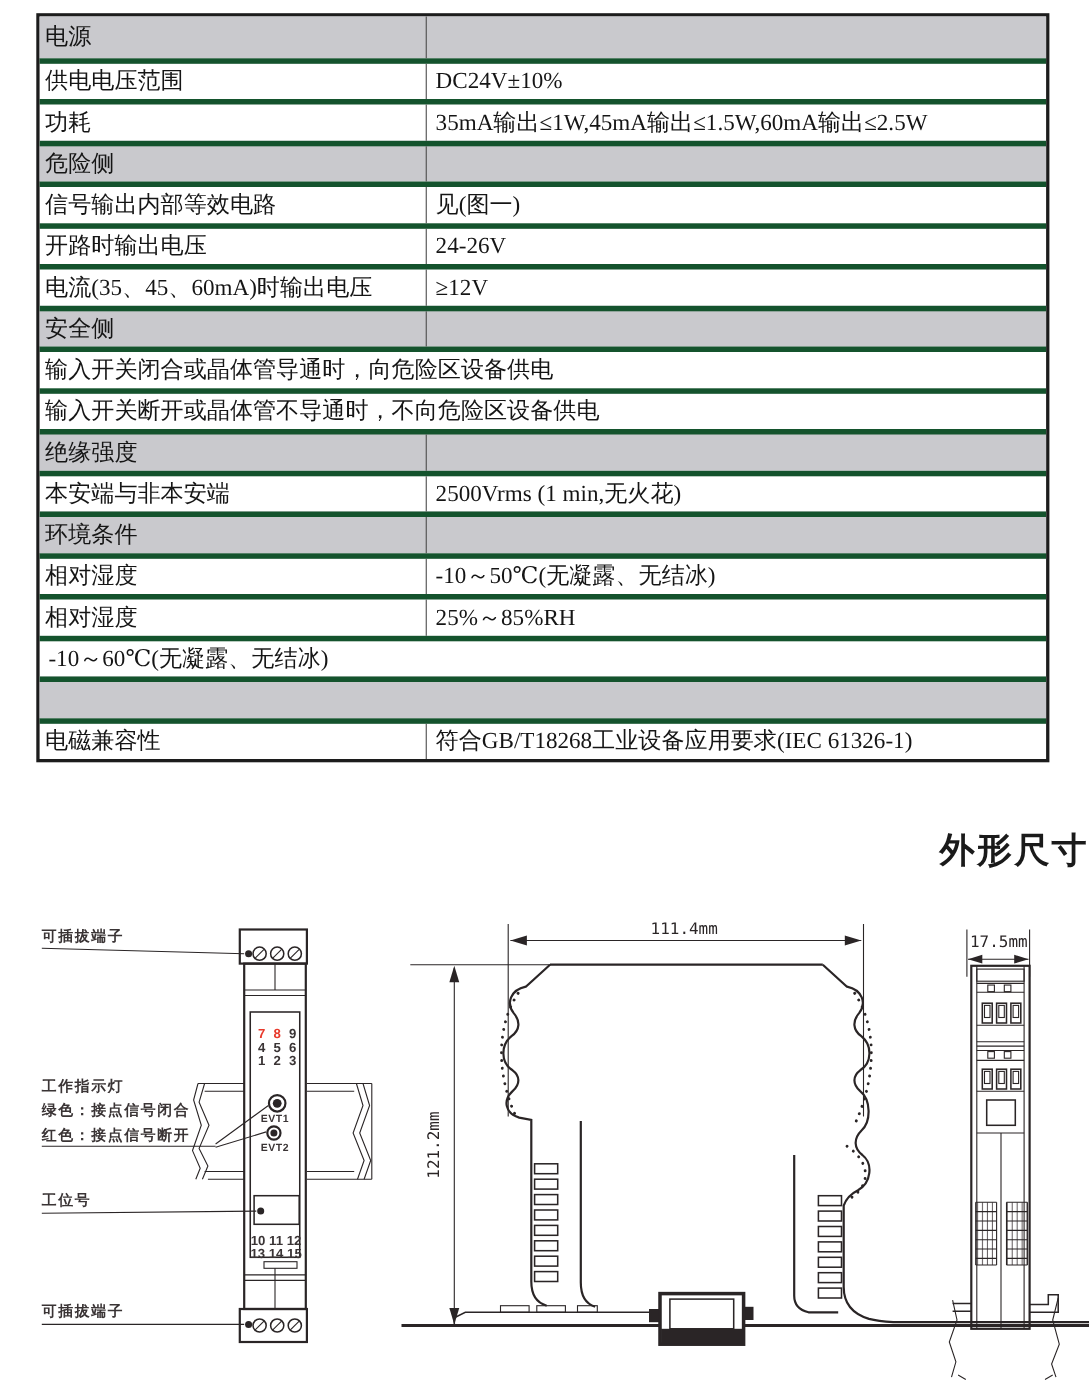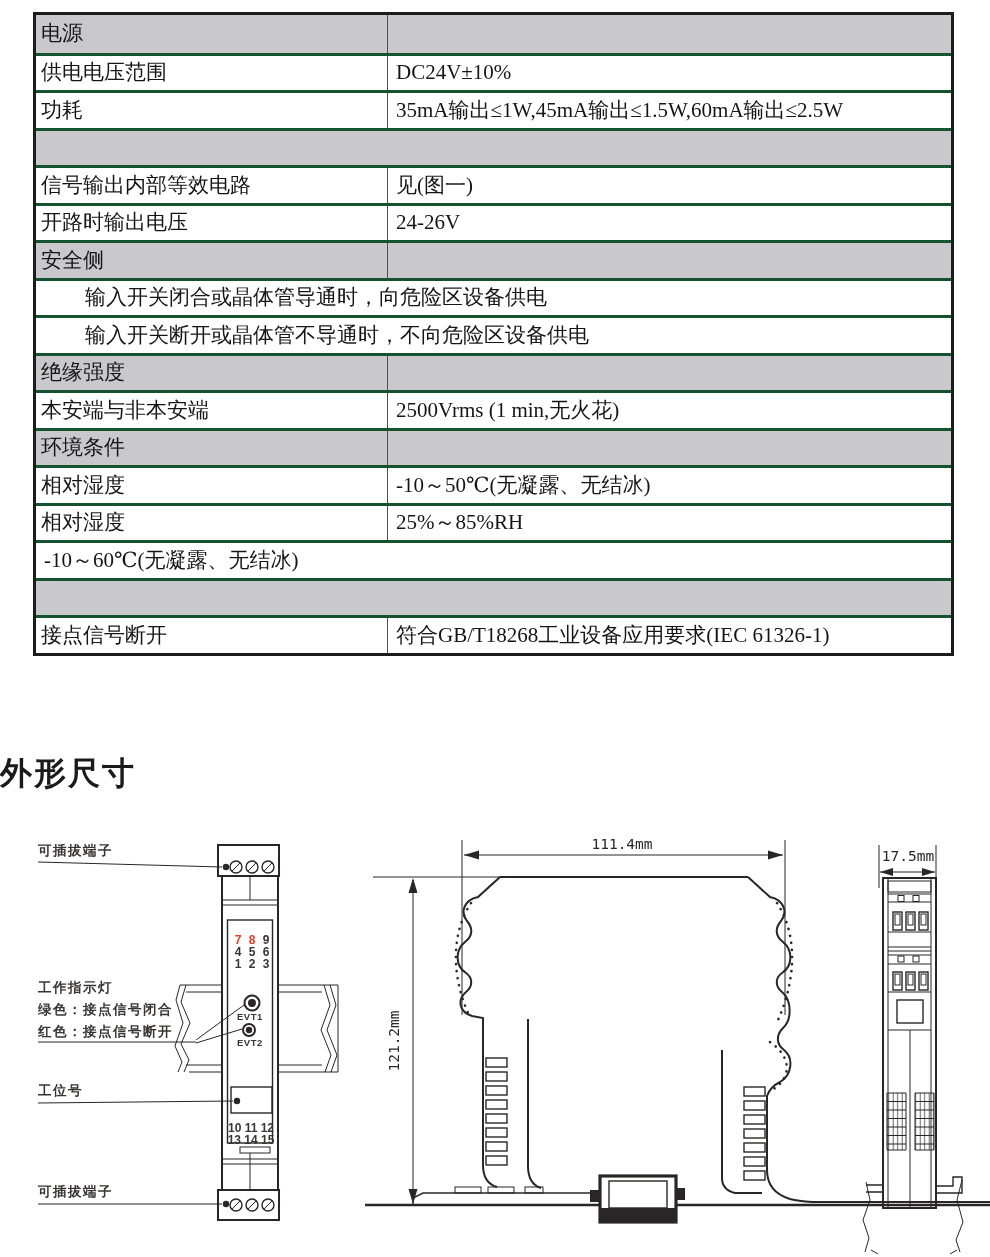--- a/index.html
+++ b/index.html
@@ -2,31 +2,31 @@
 <html><head>
 <meta charset="utf-8">
 <style>
   html,body{margin:0;padding:0;background:#fff;}
   body{width:990px;height:1257px;position:relative;overflow:hidden;
        font-family:"Liberation Serif","DejaVu Serif",serif;color:#151515;}
 
   
   .spec-table{position:absolute;left:33px;top:12px;width:915px;
               border:3px solid #1c1c1c;background:#fff;}
-  .t-row{display:flex;height:37.5px;box-sizing:border-box;border-top:3px solid #14532d;
+  .t-row{display:flex;height:37.5px;box-sizing:border-box;border-top:5px solid #14532d;
          font-size:21px;line-height:1;}
   .t-row:first-child{border-top:none;text-align:right;}
   .t-row.section{background:#c9c9cd;}
   .t-label{width:352px;box-sizing:border-box;border-right:1px solid #4d4d4d;
            display:flex;align-items:center;padding-left:5px;white-space:nowrap;}
   .t-value{flex:1;display:flex;align-items:center;padding-left:8px;white-space:nowrap;}
-  .t-row.full .t-label{width:100%;border-right:none;margin-left:44px;}
+  .t-row.full .t-label{width:100%;border-right:none;}
 
   
-  .dim-heading{position:absolute;left:0;top:752px;width:990px;text-align:left;
+  .dim-heading{position:absolute;left:0;top:752px;width:990px;text-align:right;
                font-family:"Liberation Sans","DejaVu Sans",sans-serif;
                font-weight:bold;font-size:32px;letter-spacing:2px;color:#1a1a1a;}
 
   
   .drawing{position:absolute;left:0;top:820px;width:990px;height:437px;}
   svg{display:block;}
   .ol{fill:none;stroke:#2a2526;stroke-width:2;}
   .ol3{fill:none;stroke:#2a2526;stroke-width:2.6;}
   .thin{fill:none;stroke:#2a2526;stroke-width:1;}
   .thin15{fill:none;stroke:#2a2526;stroke-width:1.4;}
@@ -52,30 +52,35 @@
     </div>
     <div class="t-row pair">
       <div class="t-label">供电电压范围</div>
       <div class="t-value">DC24V±10%</div>
     </div>
     <div class="t-row pair">
       <div class="t-label">功耗</div>
       <div class="t-value">35mA输出≤1W,45mA输出≤1.5W,60mA输出≤2.5W</div>
     </div>
     <div class="t-row section">
+      <div class="t-label">危险侧</div>
       <div class="t-value"></div>
     </div>
     <div class="t-row pair">
       <div class="t-label">信号输出内部等效电路</div>
       <div class="t-value">见(图一)</div>
     </div>
     <div class="t-row pair">
       <div class="t-label">开路时输出电压</div>
       <div class="t-value">24-26V</div>
     </div>
+    <div class="t-row pair">
+      <div class="t-label">电流(35、45、60mA)时输出电压</div>
+      <div class="t-value">≥12V</div>
+    </div>
     <div class="t-row section">
       <div class="t-label">安全侧</div>
       <div class="t-value"></div>
     </div>
     <div class="t-row full">
       <div class="t-label">输入开关闭合或晶体管导通时，向危险区设备供电</div>
     </div>
     <div class="t-row full">
       <div class="t-label">输入开关断开或晶体管不导通时，不向危险区设备供电</div>
     </div>
@@ -99,21 +104,21 @@
       <div class="t-label">相对湿度</div>
       <div class="t-value">25%～85%RH</div>
     </div>
     <div class="t-row pair">
       <div class="t-value">-10～60℃(无凝露、无结冰)</div>
     </div>
     <div class="t-row section">
       <div class="t-value"></div>
     </div>
     <div class="t-row pair">
-      <div class="t-label">接点信号断开</div>
+      <div class="t-label">电磁兼容性</div>
       <div class="t-value">符合GB/T18268工业设备应用要求(IEC 61326-1)</div>
     </div>
   </div>
 
 <div class="dim-heading">外形尺寸</div>
 
 <div class="drawing">
 <svg width="990" height="437" viewBox="0 0 990 437" xmlns="http://www.w3.org/2000/svg">
   <defs>
     <pattern id="grid" width="4.5" height="8" patternUnits="userSpaceOnUse">

